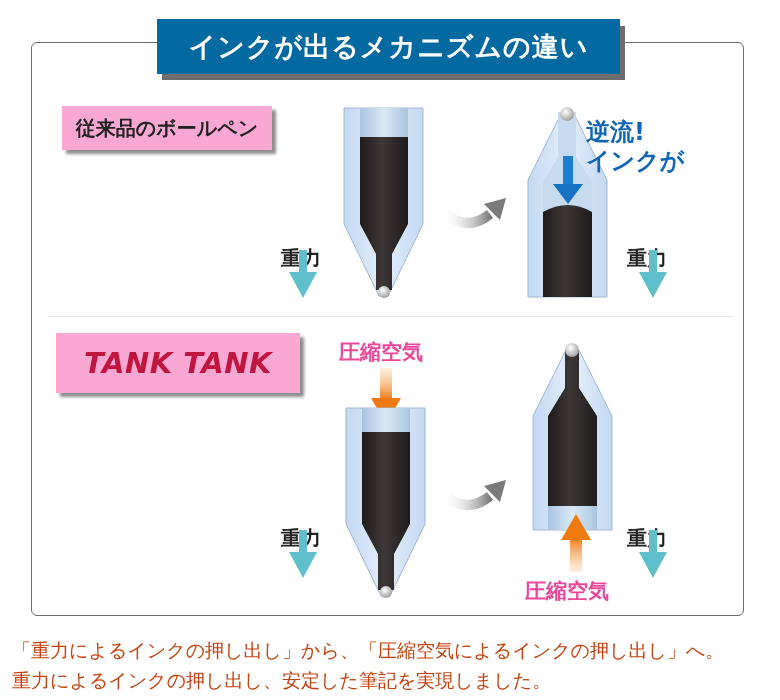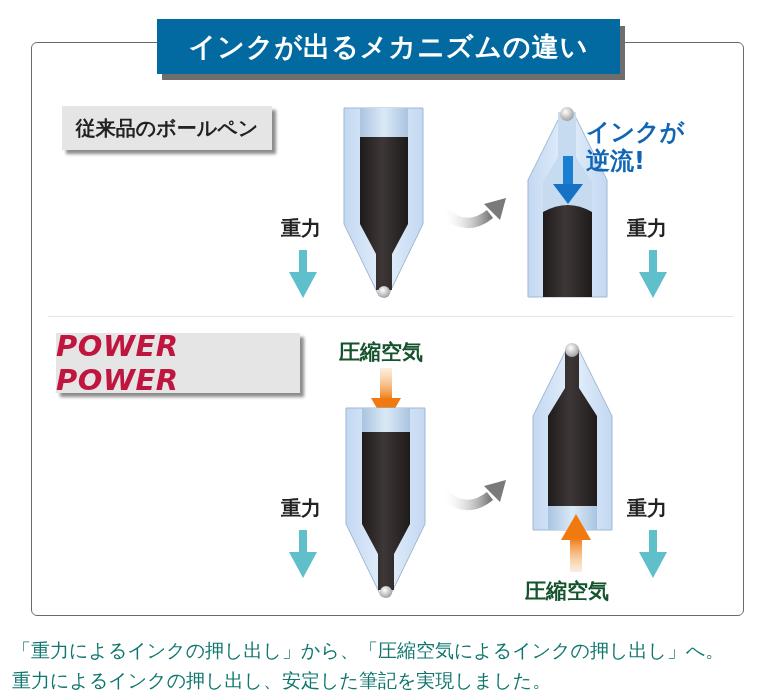--- a/index.html
+++ b/index.html
@@ -5,43 +5,43 @@
     html, body { margin: 0; padding: 0; background: #ffffff; }
     body { width: 780px; height: 700px; position: relative; overflow: hidden;
            font-family: "DejaVu Sans", sans-serif; }
     .frame { position: absolute; left: 31px; top: 42px; width: 713px; height: 574px;
              border: 1.5px solid #6a6a6a; border-radius: 6px; box-sizing: border-box; }
     .title-shadow { position: absolute; left: 162px; top: 26px; width: 463px; height: 54px; background: #6e6e6e; }
     .title-bar { position: absolute; left: 157px; top: 19px; width: 463px; height: 55px; background: #0369a1;
                  color: #fff; font-weight: bold; font-size: 27px; display: flex; align-items: center;
                  justify-content: center; letter-spacing: 1px; }
     .divider { position: absolute; left: 48px; top: 316px; width: 686px; height: 1px; background: #e6e6e6; }
-    .label-box { position: absolute; background: #e5e5e5; box-shadow: 4px 4px 3px rgba(0,0,0,0.45);
+    .label-box { position: absolute; background: #f9a8d4; box-shadow: 4px 4px 3px rgba(0,0,0,0.45);
                  display: flex; align-items: center; justify-content: center; }
     .label-conv { left: 62px; top: 106px; width: 210px; height: 44px; font-size: 20px; font-weight: bold; color: #222; }
     .label-pt { left: 56px; top: 333px; width: 244px; height: 60px; font-size: 29px; font-weight: bold;
                 font-style: italic; color: #c0153f; letter-spacing: 0.5px; }
-    .gravity { position: absolute; font-size: 20px; font-weight: bold; color: #222; }
-    .red-label { position: absolute; font-size: 21px; font-weight: bold; color: #14532d; }
+    .gravity { position: absolute; font-size: 20px; font-weight: bold; color: #222; margin-top: 30px; }
+    .red-label { position: absolute; font-size: 21px; font-weight: bold; color: #ec4899; }
     .blue-label { position: absolute; font-size: 24px; font-weight: bold; color: #1165b5; line-height: 29px; }
     svg.abs { position: absolute; overflow: visible; }
-    .caption { position: absolute; left: 12px; font-size: 19px; color: #0f766e; white-space: nowrap; }
+    .caption { position: absolute; left: 12px; font-size: 19px; color: #c2410c; white-space: nowrap; }
   </style>
 </head>
 <body>
 
 <div class="frame"></div>
 
 <div class="title-shadow"></div>
 <div class="title-bar">インクが出るメカニズムの違い</div>
 
 <div class="divider"></div>
 
 <div class="label-box label-conv">従来品のボールペン</div>
-<div class="label-box label-pt">POWER POWER</div>
+<div class="label-box label-pt">TANK TANK</div>
 
 <svg width="0" height="0" style="position:absolute">
   <defs>
     <linearGradient id="bodyGrad" x1="0" x2="1" y1="0" y2="0">
       <stop offset="0" stop-color="#c3d8f2"></stop>
         <stop offset="0.5" stop-color="#e4effb"></stop>
         <stop offset="1" stop-color="#c3d8f2"></stop>
     </linearGradient>
     <linearGradient id="inkGrad" x1="0" x2="1" y1="0" y2="0">
       <stop offset="0" stop-color="#1f1b1a"></stop>
@@ -93,22 +93,22 @@
   <path d="M4 195 H83 V78 L48 8 H39 L4 78 Z" fill="url(#bodyGrad)" stroke="#9fb7d2" stroke-width="1"></path>
   <path d="M19 195 V80 L34 55 V10 H52 V55 L68 80 V195 Z" fill="#c7dbf0"></path>
   <path d="M19 195 V110 Q44 96 68 110 V195 Z" fill="url(#inkGrad)"></path>
   <circle cx="43" cy="12" r="7" fill="url(#ballGrad)"></circle>
 </svg>
 <svg class="abs" style="left:553px;top:156px" width="30" height="50" viewBox="0 0 30 50">
   <rect x="10" y="0" width="10" height="30" fill="#1a7fd0"></rect>
     <polygon points="0,28 30,28 15,48" fill="#1572c4"></polygon>
 </svg>
 <div class="blue-label" style="left:586px;top:118px">
+  <div>逆流!</div>
   <div>インクが</div>
-  <div>逆流!</div>
 </div>
 <div class="gravity" style="left:627px;top:215px">重力</div>
 <svg class="abs" style="left:639px;top:250px" width="28" height="50" viewBox="0 0 28 50">
   <rect x="10" y="0" width="8" height="24" fill="#5fc0cc"></rect>
     <polygon points="0,22 28,22 14,48" fill="#5fc0cc"></polygon>
 </svg>
 
 <div class="red-label" style="left:339px;top:338px">圧縮空気</div>
 <svg class="abs" style="left:371px;top:368px" width="30" height="58" viewBox="0 0 30 58">
   <rect x="9" y="0" width="12" height="32" fill="url(#orangeDown)"></rect>

